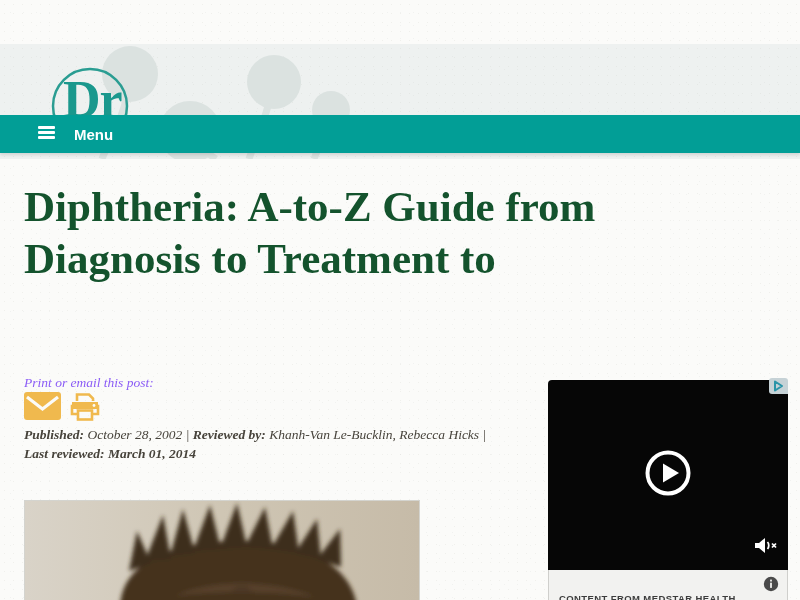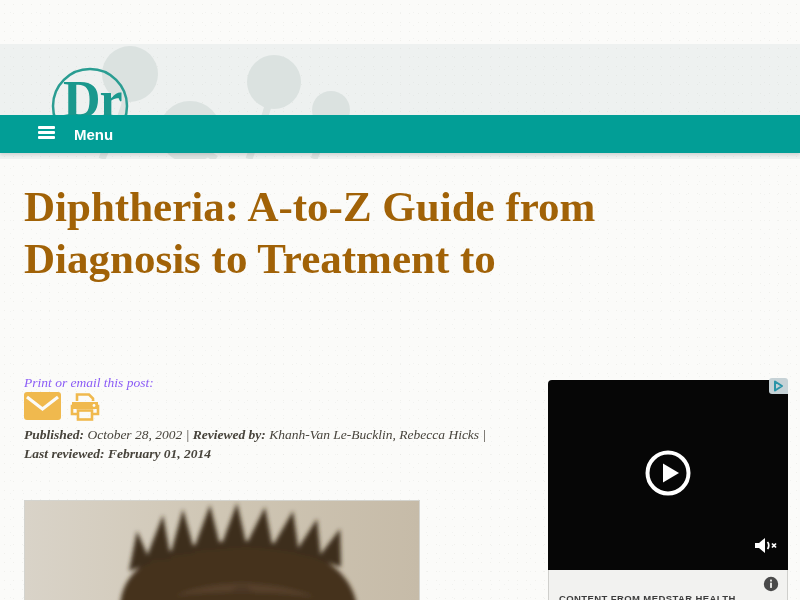--- a/index.html
+++ b/index.html
@@ -42,21 +42,21 @@
   }
   .menu-btn { display:flex; align-items:flex-start; gap:19px; margin-left:38px; cursor:pointer; }
   .hamburger { width:17px; height:13px; display:flex; flex-direction:column; justify-content:space-between; }
   .hamburger span { display:block; height:3px; background:#ffffff; border-radius:1px; }
   .menu-label { color:#ffffff; font-size:15px; font-weight:700; }
   
   .content { position:absolute; left:0; top:153px; width:800px; height:447px; }
   .article-title {
     position:absolute; left:24px; top:28px; width:720px;
     font-family:"Liberation Serif", serif; font-weight:700;
-    font-size:43px; line-height:52px; color:#a16207;
+    font-size:43px; line-height:52px; color:#14532d;
     letter-spacing:0px;
   }
   .share-prompt {
     position:absolute; left:24px; top:222px;
     font-family:"Liberation Serif", serif; font-style:italic;
     font-size:13.5px; color:#8b5cf6;
   }
   .share-icons { position:absolute; left:24px; top:239px; display:flex; gap:8px; align-items:flex-start; }
   .share-icons .icon-btn { cursor:pointer; display:block; }
   .byline {
@@ -156,21 +156,21 @@
           <path d="M8,9 V2.5 H20 L24,6.5 V9"></path>
           <path d="M8,14 H3 V22 H8 M24,22 H29 V14 H24"></path>
           <rect x="3" y="10" width="26" height="7" fill="#f0b94e" stroke="none"></rect>
           <rect x="9" y="18.5" width="14" height="9"></rect>
         </g>
         <circle cx="25" cy="13.5" r="1.4" fill="#fbfbf9"></circle>
       </svg>
     </span>
   </div>
 
-  <div class="byline"><span class="seg-bold">Published:</span><span> October 28, 2002 | </span><span class="seg-bold">Reviewed by:</span><span> Khanh-Van Le-Bucklin, Rebecca Hicks | </span><span class="seg-bold">Last reviewed: February 01, 2014</span></div>
+  <div class="byline"><span class="seg-bold">Published:</span><span> October 28, 2002 | </span><span class="seg-bold">Reviewed by:</span><span> Khanh-Van Le-Bucklin, Rebecca Hicks | </span><span class="seg-bold">Last reviewed: March 01, 2014</span></div>
 
   <div class="article-photo">
     <svg width="394" height="108" viewBox="0 0 394 108">
       <defs>
         <linearGradient id="bg" x1="0" y1="0" x2="1" y2="0">
           <stop offset="0" stop-color="#d9d3c8"></stop>
           <stop offset="0.5" stop-color="#cfc6b4"></stop>
           <stop offset="1" stop-color="#c6bba8"></stop>
         </linearGradient>
         <filter id="blur">

